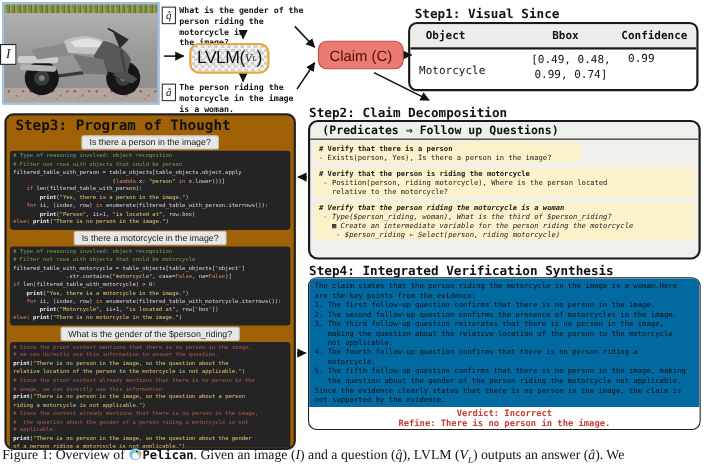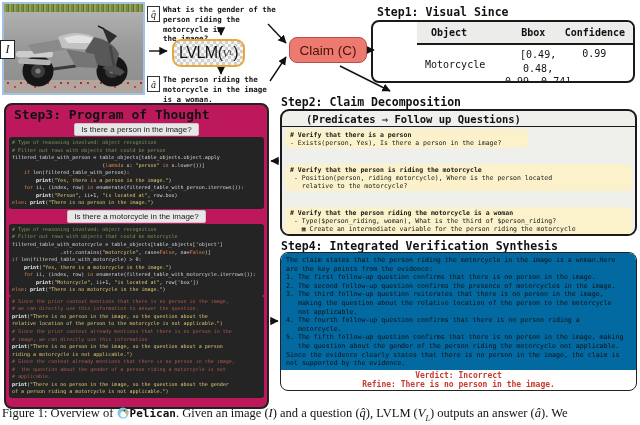--- a/index.html
+++ b/index.html
@@ -37,41 +37,41 @@
     border:1px solid #b95047;border-radius:8px;box-sizing:border-box;display:flex;align-items:center;
     justify-content:center;font:13.5px "Liberation Sans",sans-serif;color:#4a120a;z-index:4;}
   .arrows{position:absolute;left:0;top:0;width:640px;height:425px;pointer-events:none;z-index:3;}
   
   .s-title{position:absolute;font-weight:bold;color:#111;white-space:nowrap;}
   #t1{left:377px;top:5px;font-size:11.5px;}
   #t2{left:281px;top:95px;font-size:11.5px;}
   #t4{left:281px;top:239px;font-size:11.5px;}
   
   .vtable{position:absolute;left:371px;top:20px;width:264px;height:63px;background:#fff;
-    border:2px solid #1a1a1a;border-radius:8px;box-sizing:border-box;overflow:hidden;padding-left:44px;}
+    border:2px solid #1a1a1a;border-radius:8px;box-sizing:border-box;overflow:hidden;}
   .thead{height:21px;background:#ececea;border-bottom:2px solid #1a1a1a;display:flex;align-items:center;
     font-weight:bold;font-size:10px;}
   .th0{width:102px;padding-left:14px;box-sizing:border-box;}
   .th1{width:78px;text-align:center;}
   .th2{width:80px;text-align:right;padding-right:8px;box-sizing:border-box;}
   .trow{display:flex;font-size:10px;height:38px;}
   .td0{width:102px;padding-left:8px;box-sizing:border-box;display:flex;align-items:center;}
   .td1{width:88px;text-align:center;white-space:pre-line;line-height:1.35;padding-top:3px;box-sizing:border-box;}
   .td2{width:70px;text-align:left;padding-left:8px;padding-top:3px;box-sizing:border-box;}
   
   .s2box{position:absolute;left:280px;top:109px;width:357px;height:127px;background:#efefec;
     border:2px solid #1a1a1a;border-radius:9px;box-sizing:border-box;overflow:hidden;}
-  .s2head{font-weight:bold;font-size:10.5px;padding:2px 24px 1px;border-bottom:1.5px solid #1a1a1a;}
-  .plist{padding:2px 3px;display:flex;flex-direction:column;gap:16px;}
+  .s2head{font-weight:bold;font-size:10.5px;padding:2px 11px 1px;border-bottom:1.5px solid #1a1a1a;}
+  .plist{padding:2px 3px;display:flex;flex-direction:column;gap:4px;}
   .pbox{background:#fbf2cc;border-radius:5px;padding:1.5px 5px;font-size:6.5px;line-height:8px;
     color:#1a1a1a;white-space:pre;box-sizing:border-box;}
-  .pbox0{width:70%;}.pbox1{width:86%;}.pbox2{width:100%;}.pbox3{width:100%;}
+  .pbox0{width:70%;}.pbox1{width:86%;}.pbox2{width:100%;}.pbox3{width:100%;font-style:italic;}
   .plh{font-weight:bold;}
   
-  .s3box{position:absolute;left:4px;top:103px;width:265px;height:306px;background:#be185d;
+  .s3box{position:absolute;left:4px;top:103px;width:265px;height:306px;background:#a16207;
     border:2px solid #222;border-radius:8px;box-sizing:border-box;padding:1px 3px;overflow:hidden;}
   #t3{position:static;margin:1px 0 0 5px;font-size:13px;font-weight:bold;}
   .pill{margin:1px auto 1px;background:#e7e7e7;border:1px solid #c6c6c6;border-radius:2px;
     font:8px "Liberation Sans",sans-serif;color:#222;padding:1px 6px;width:fit-content;}
   .code{background:#242424;border-radius:3px;padding:2px 3px;font-size:5px;line-height:7.55px;
     color:#d6d6d6;white-space:pre;overflow:hidden;}
   .str{color:#e3c96e;}
   .kw{color:#e0824f;}
   .fn{color:#f2f2f2;font-weight:bold;}
   
@@ -198,20 +198,21 @@
         <div class="pill">Is there a motorcycle in the image?</div>
         <div class="code"><span style="color:#7d9b52"># Type of reasoning involved: object recognition</span>
 <span style="color:#7d9b52"># Filter out rows with objects that could be motorcycle</span>
 filtered_table_with_motorcycle = table_objects[table_objects['object']
                 .str.contains(<span class="str">"motorcycle"</span>, case=<span class="kw">False</span>, na=<span class="kw">False</span>)]
 <span class="kw">if</span> len(filtered_table_with_motorcycle) &gt; 0:
     <span class="fn">print</span>(<span class="str">"Yes, there is a motorcycle in the image."</span>)
     <span class="kw">for</span> ii, (index, row) <span class="kw">in</span> enumerate(filtered_table_with_motorcycle.iterrows()):
         <span class="fn">print</span>(<span class="str">"Motorcycle"</span>, ii+1, <span class="str">"is located at"</span>, row['box'])
 <span class="kw">else</span>: <span class="fn">print</span>(<span class="str">"There is no motorcycle in the image."</span>)</div>
+        <div class="pill">What is the gender of the $person_riding?</div>
         <div class="code"><span style="color:#b05a4e"># Since the prior context mentions that there is no person in the image,</span>
 <span style="color:#b05a4e"># we can directly use this information to answer the question.</span>
 <span class="fn">print</span>(<span class="str">"There is no person in the image, so the question about the</span>
 <span class="str">relative location of the person to the motorcycle is not applicable.")</span>
 <span style="color:#b05a4e"># Since the prior context already mentions that there is no person in the</span>
 <span style="color:#b05a4e"># image, we can directly use this information</span>
 <span class="fn">print</span>(<span class="str">"There is no person in the image, so the question about a person</span>
 <span class="str">riding a motorcycle is not applicable.")</span>
 <span style="color:#b05a4e"># Since the context already mentions that there is no person in the image,</span>
 <span style="color:#b05a4e">#  the question about the gender of a person riding a motorcycle is not</span>

